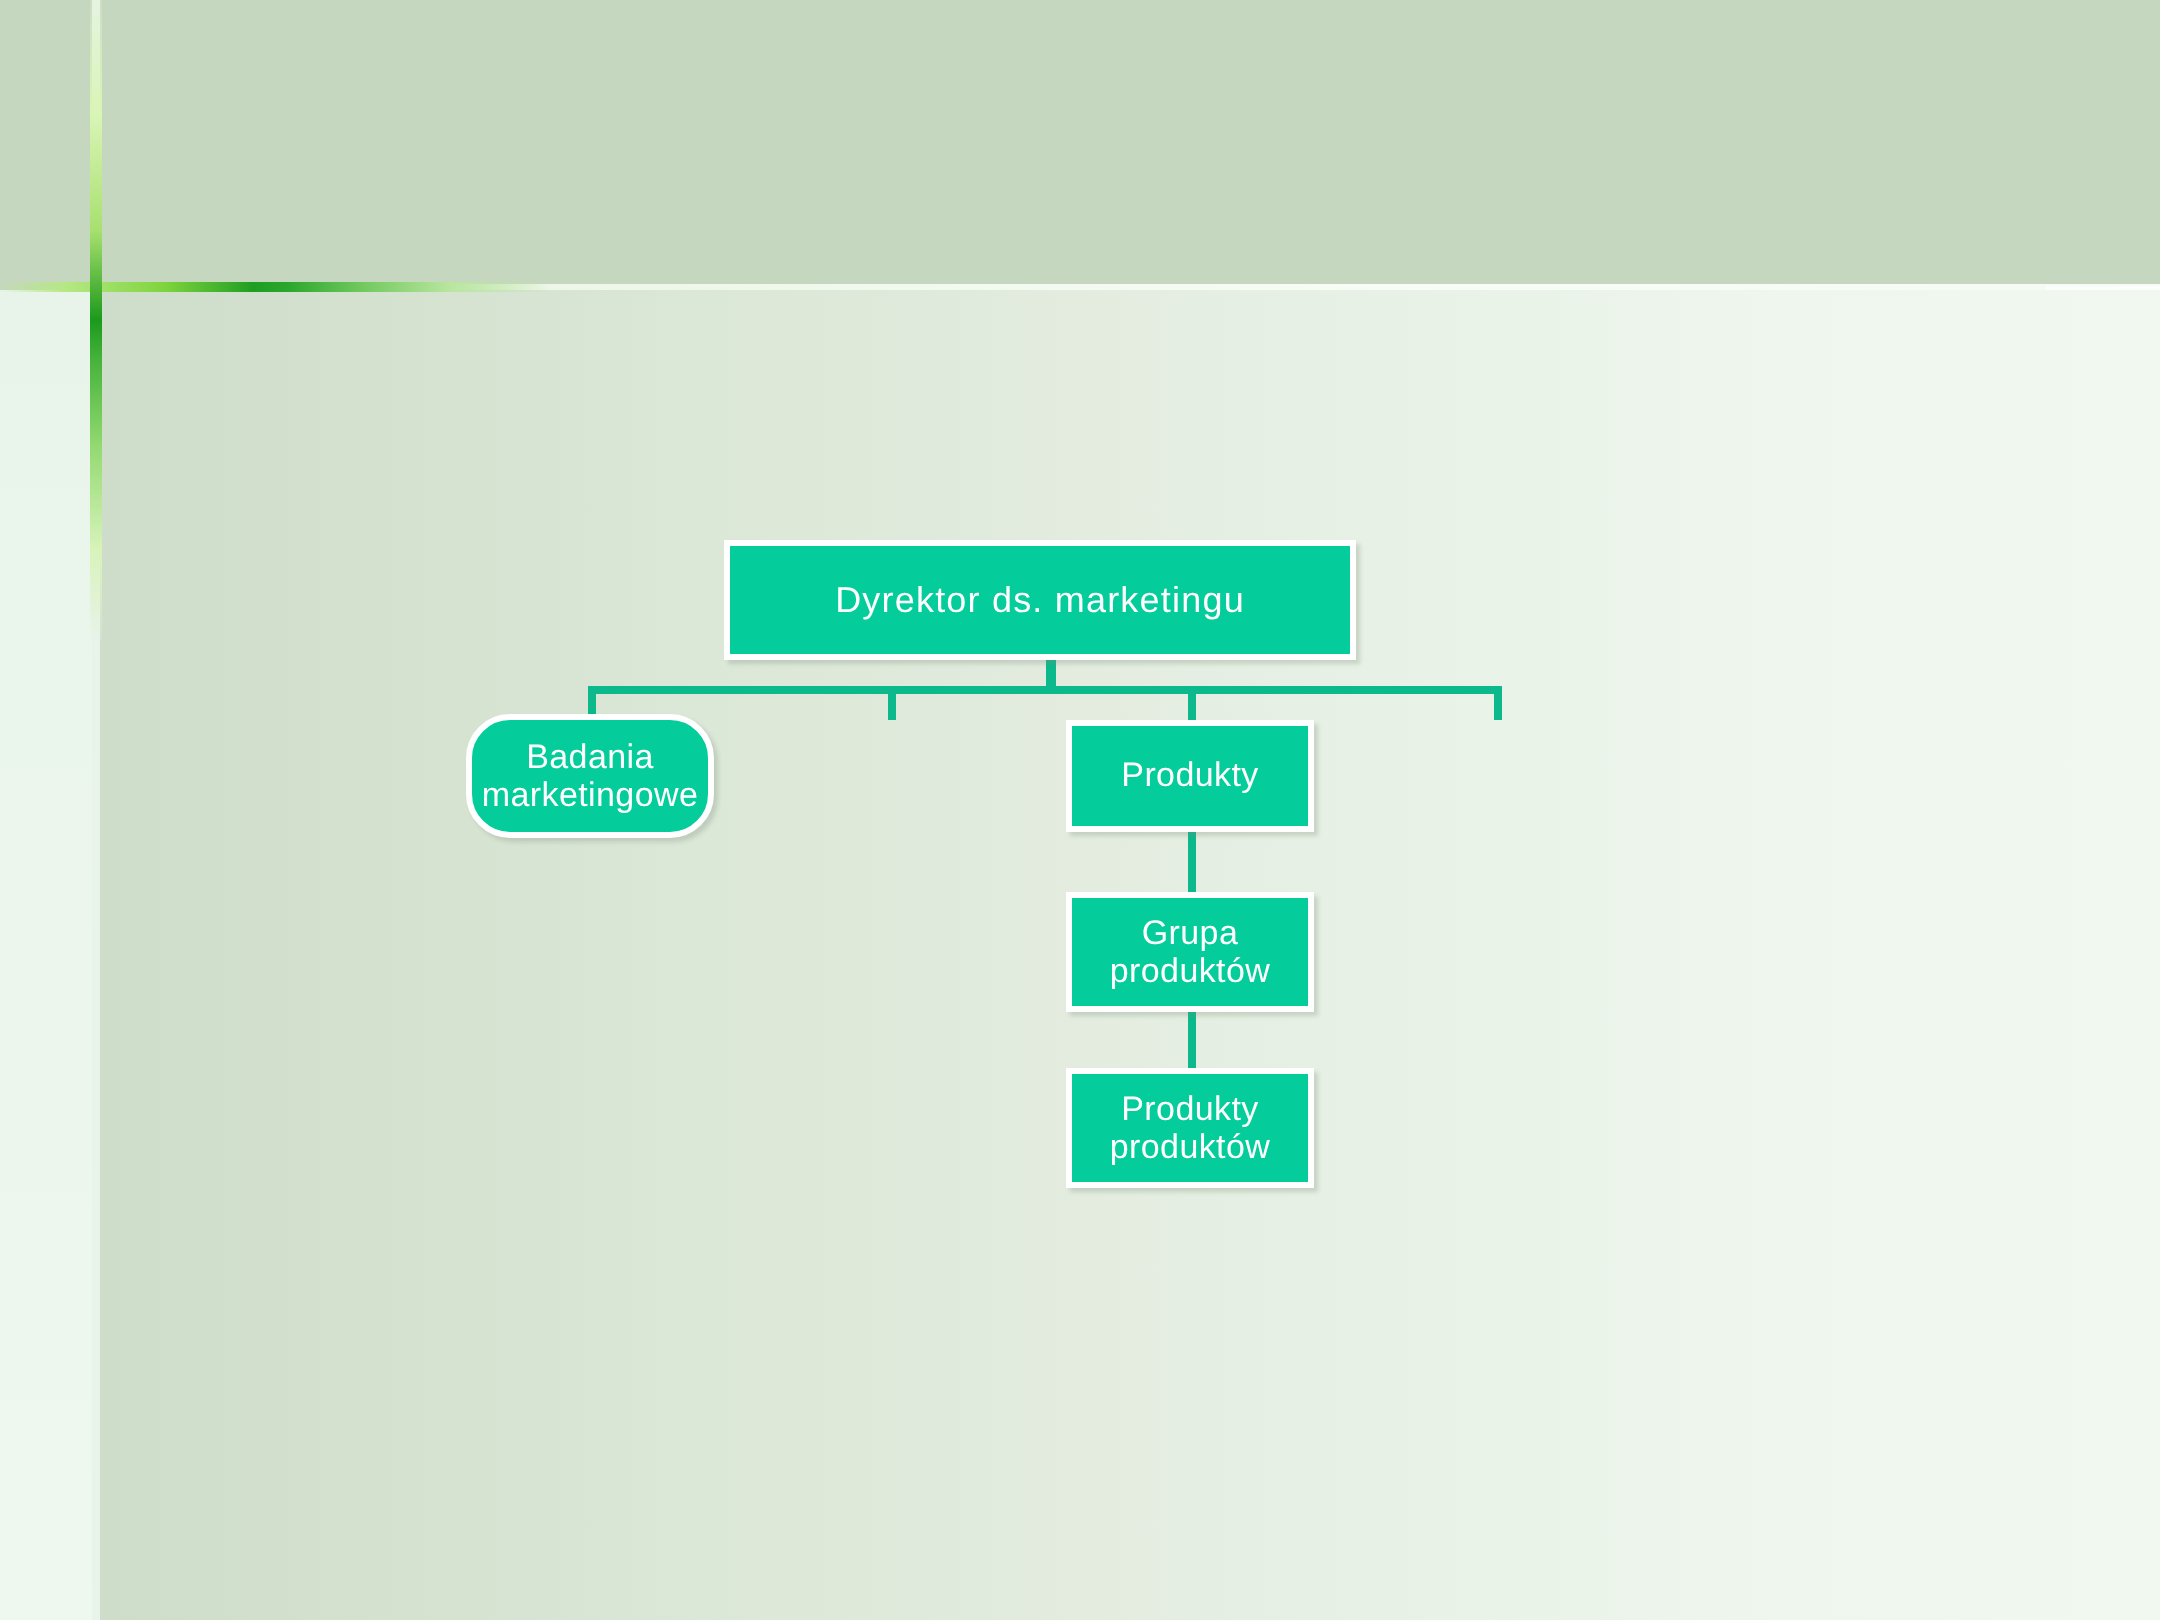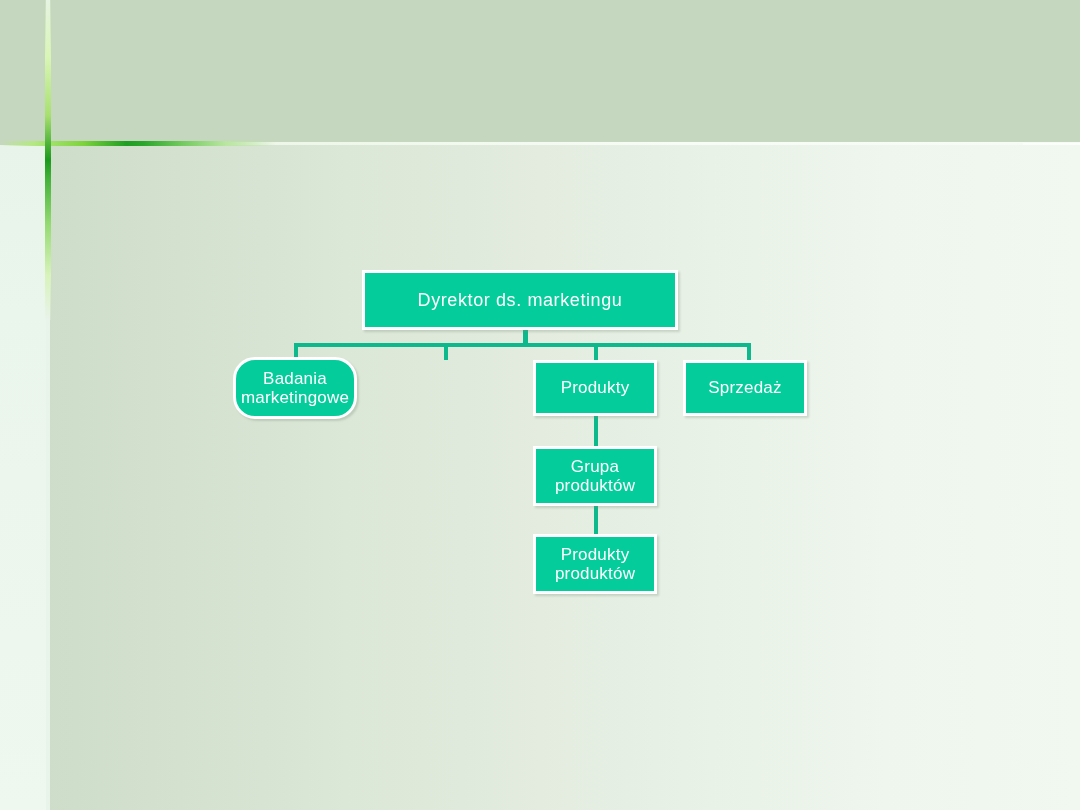--- a/index.html
+++ b/index.html
@@ -189,23 +189,20 @@
     <div class="node overflow" style="left:233px; top:341px; width:124px; height:62px;border-radius:22px;">
       <span>Badania
 marketingowe</span>
     </div>
 
 
     <div class="node" style="left:533px; top:344px; width:124px; height:56px;">
       <span>Produkty</span>
     </div>
 
-    <div class="node" style="left:683px; top:344px; width:124px; height:56px;">
-      <span>Sprzedaż</span>
-    </div>
 
     <div class="node" style="left:533px; top:430px; width:124px; height:60px;">
       <span>Grupa
 produktów</span>
     </div>
 
     <div class="node" style="left:533px; top:518px; width:124px; height:60px;">
       <span>Produkty
 produktów</span>
     </div>

